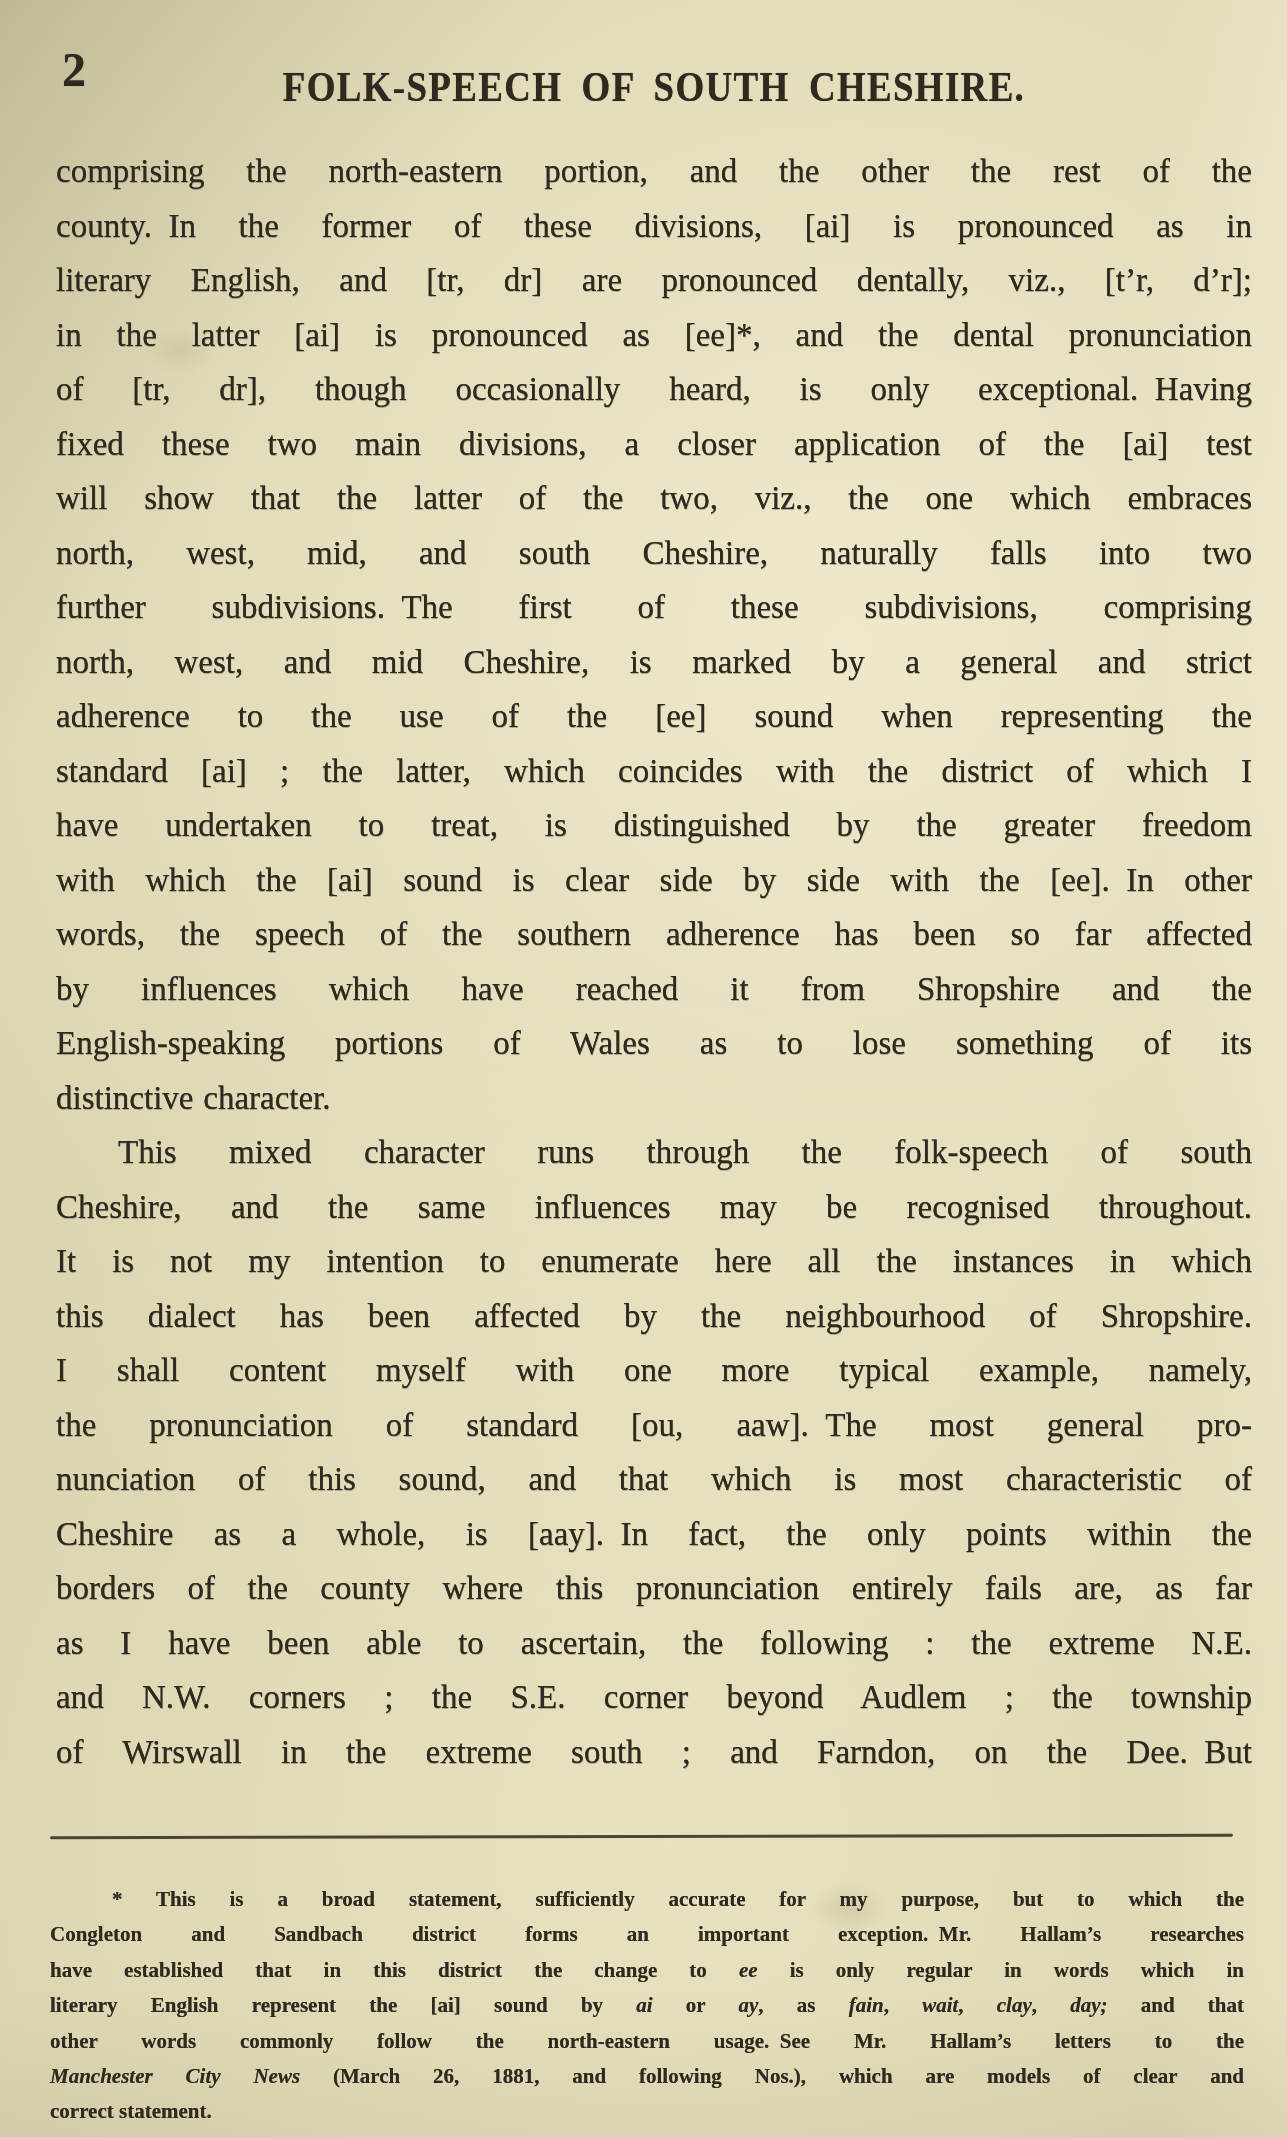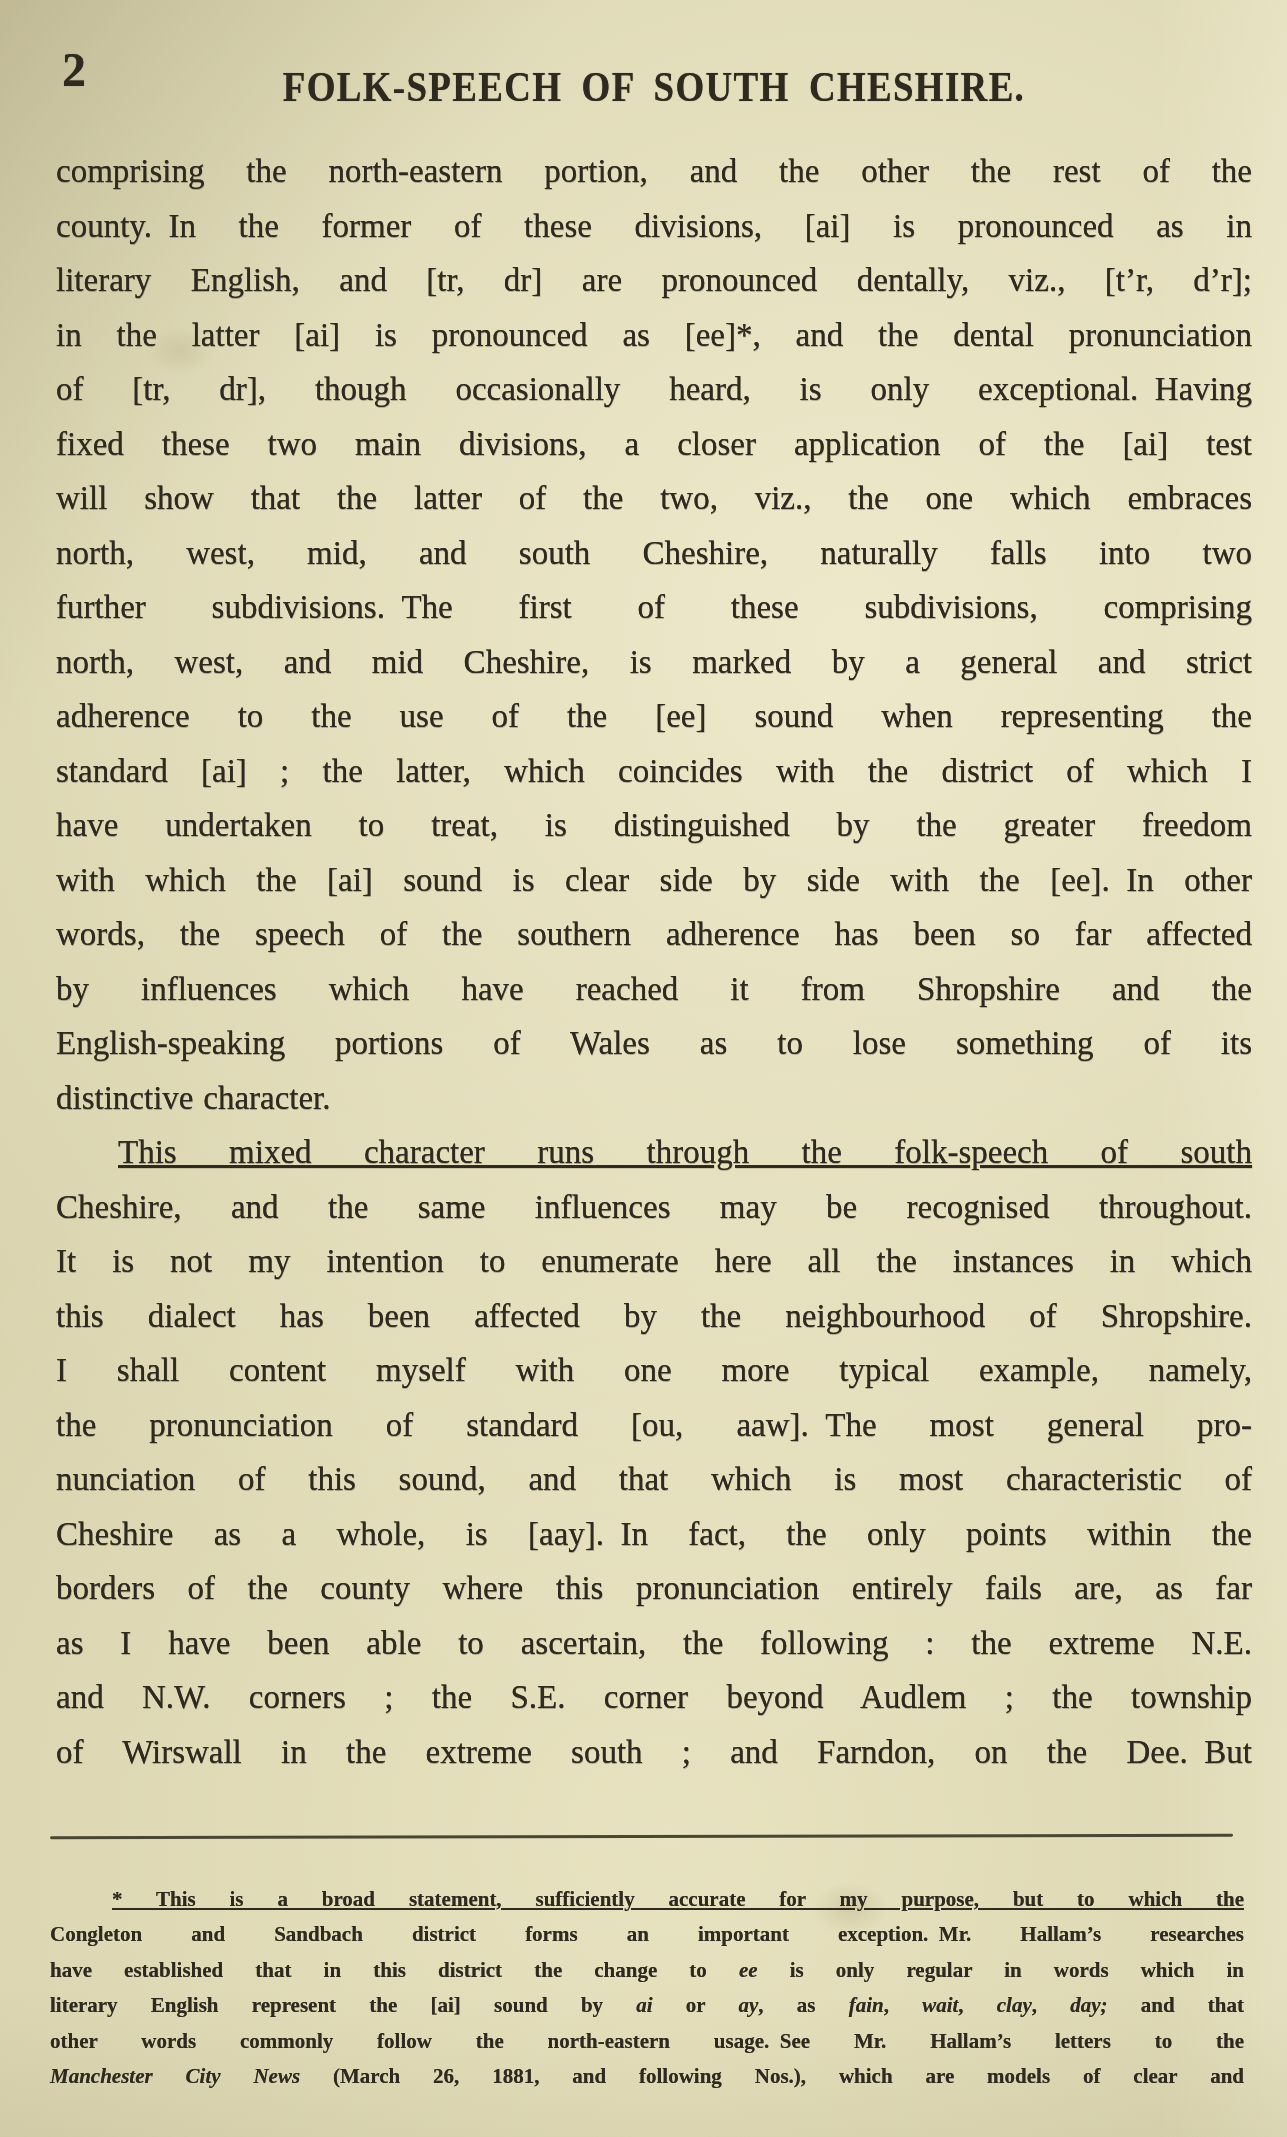--- a/index.html
+++ b/index.html
@@ -38,21 +38,21 @@
     position:absolute;left:56px;top:144px;width:1196px;
     font-size:33px;word-spacing:1.5px;
     text-shadow:0 0 0.6px rgba(44,40,30,0.75), 0.4px 0.5px 0.6px rgba(44,40,30,0.30);
   }
   .line{
     height:54.5px;line-height:54.5px;
     text-align:justify;text-align-last:justify;
     white-space:normal;overflow:visible;
   }
   .line.flush{text-align-last:left;}
-  .indent{text-indent:62px;text-decoration:underline;}
+  .indent{text-indent:62px;}
   .rule{
     position:absolute;left:50px;top:1835px;width:1183px;height:3px;
     background:#4a4634;border-radius:2px;transform:rotate(-0.12deg);
   }
   .footnote{
     position:absolute;left:50px;top:1882px;width:1194px;
     font-size:21px;font-weight:700;
     text-shadow:0 0 0.5px rgba(44,40,30,0.65);
   }
   .fline{
@@ -107,14 +107,15 @@
       </div>
     </div>
   <div class="rule"></div>
   <div class="footnote" id="footnote">
       <div class="fline indent"><span>* This is a broad statement, sufficiently accurate for my purpose, but to which the</span></div>
       <div class="fline"><span>Congleton and Sandbach district forms an important exception. Mr. Hallam’s researches</span></div>
       <div class="fline"><span>have established that in this district the change to </span><span class="it">ee</span><span> is only regular in words which in</span></div>
       <div class="fline"><span>literary English represent the [ai] sound by </span><span class="it">ai</span><span> or </span><span class="it">ay</span><span>, as </span><span class="it">fain</span><span>, </span><span class="it">wait</span><span>, </span><span class="it">clay</span><span>, </span><span class="it">day;</span><span> and that</span></div>
       <div class="fline"><span>other words commonly follow the north-eastern usage. See Mr. Hallam’s letters to the</span></div>
       <div class="fline"><span class="it">Manchester City News</span><span> (March 26, 1881, and following Nos.), which are models of clear and</span></div>
+      <div class="fline flush"><span>correct statement.</span></div>
     </div>
 </div>
 
 </body></html>

